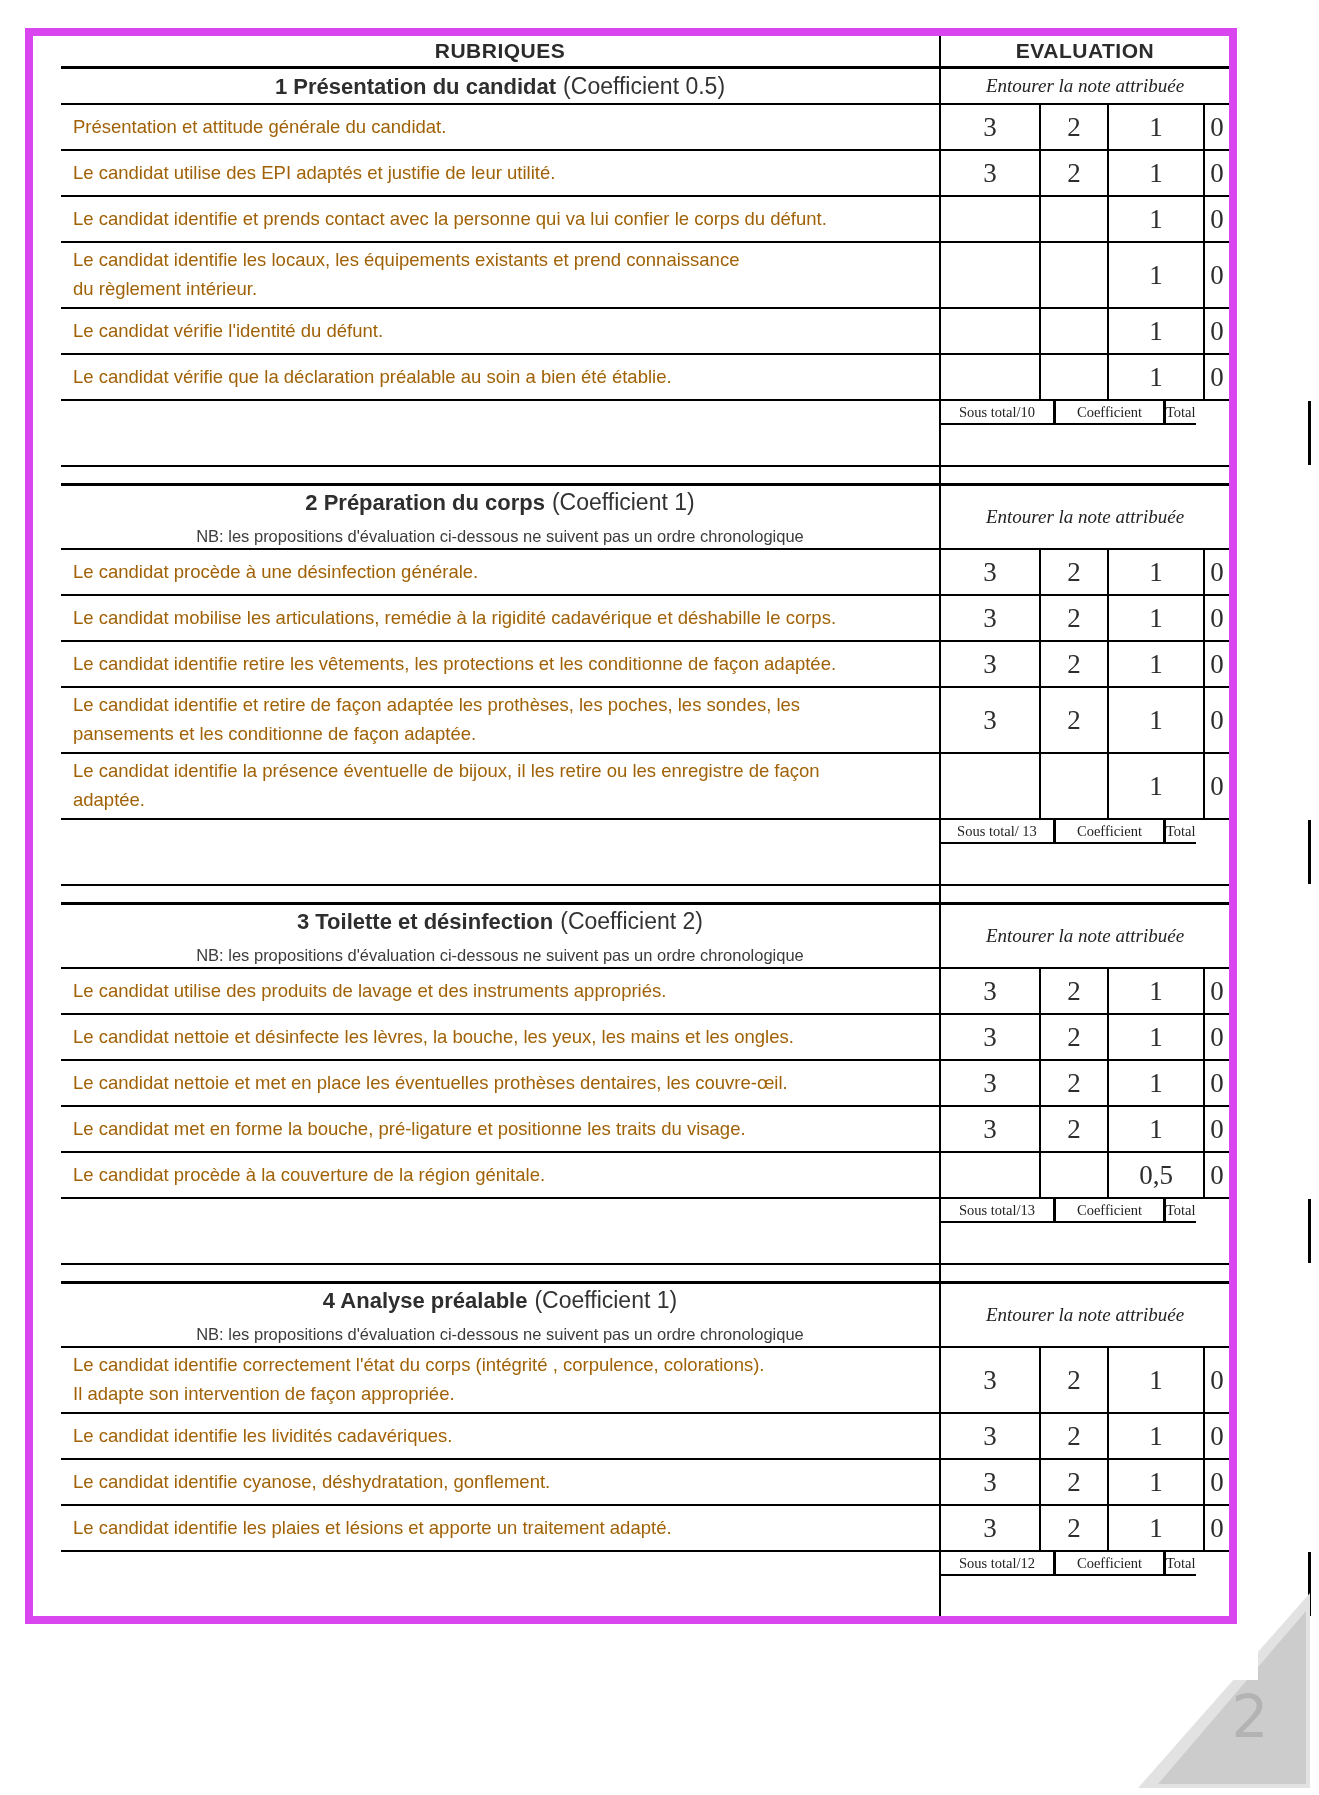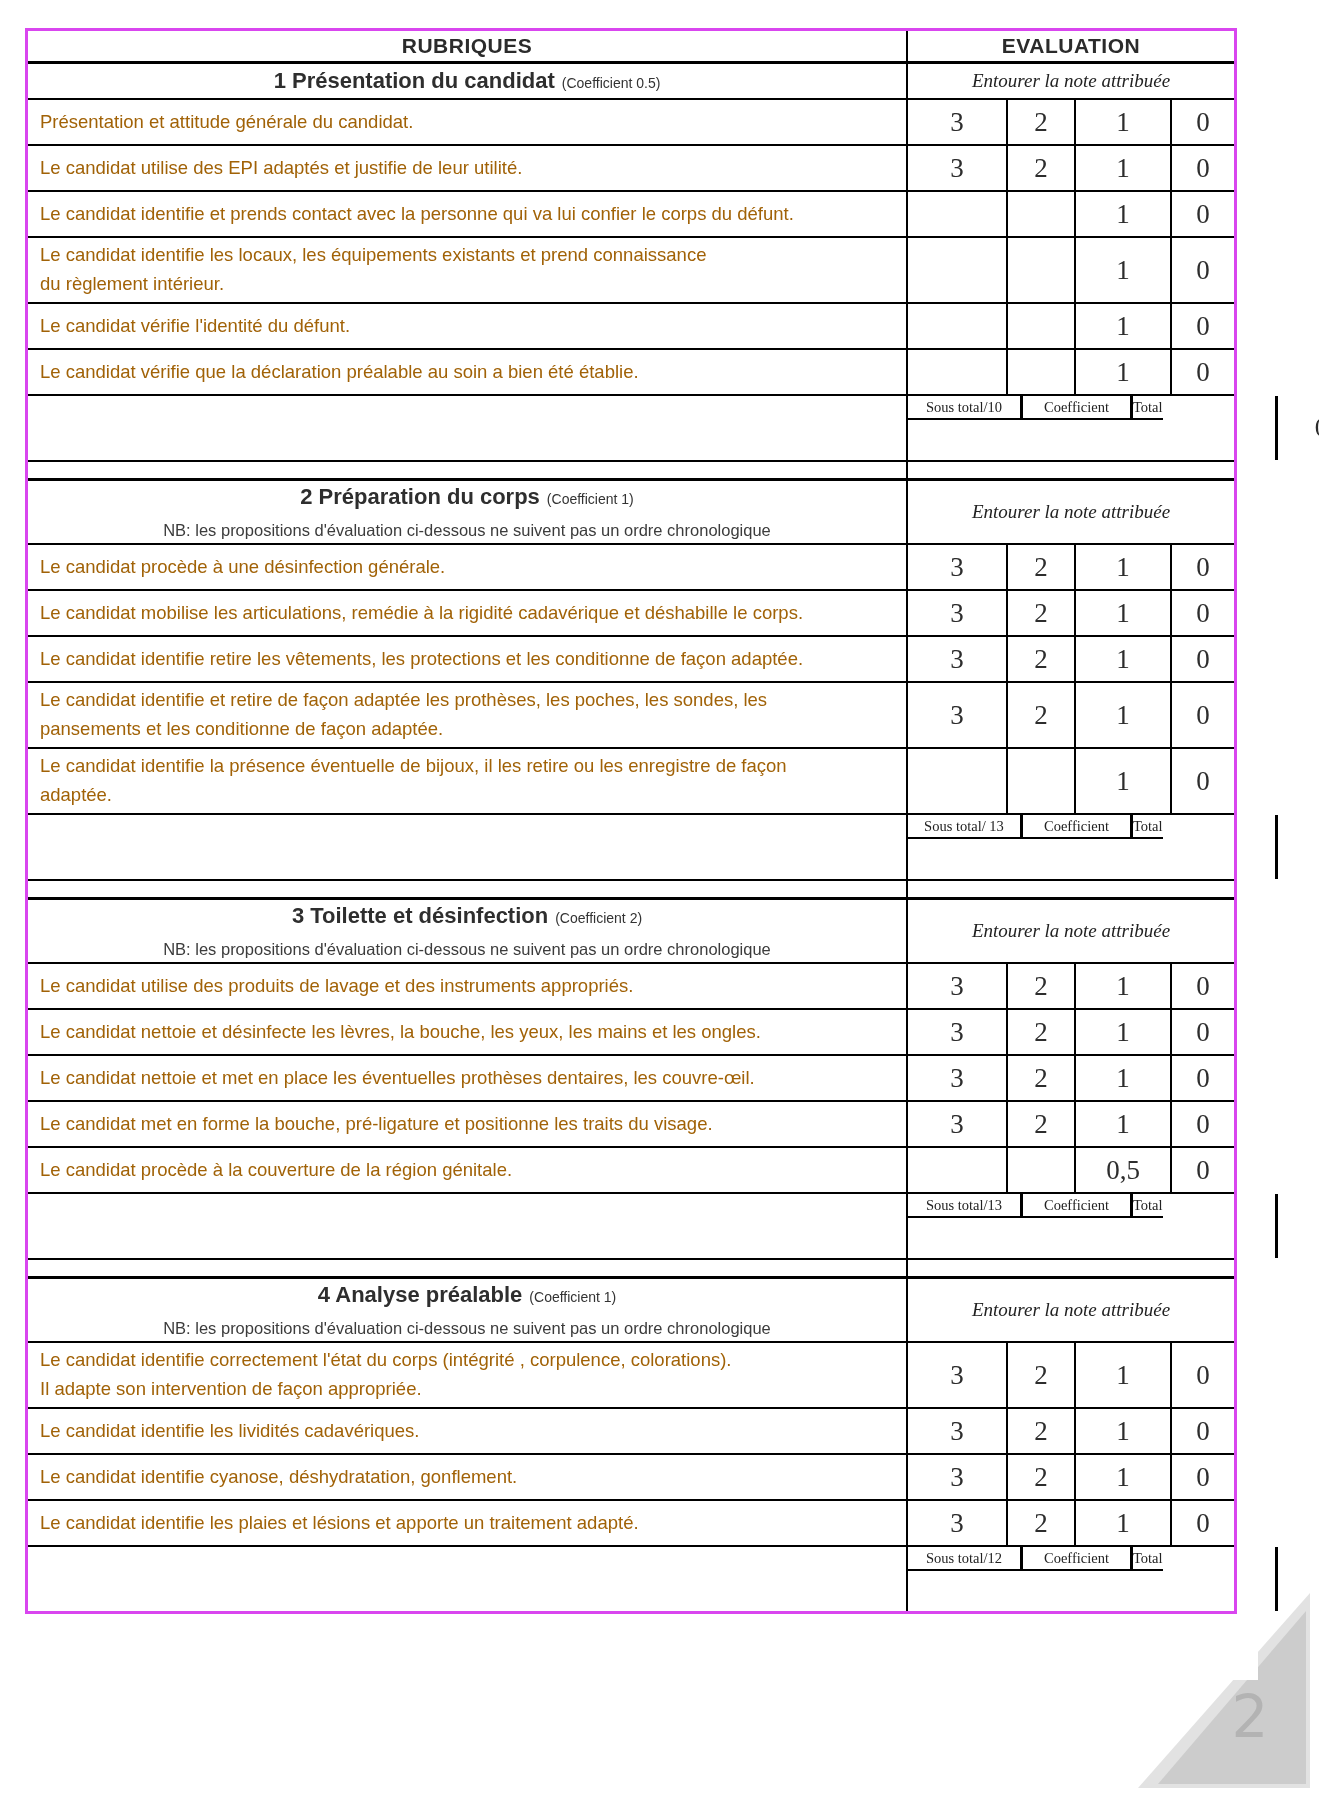--- a/index.html
+++ b/index.html
@@ -6,23 +6,24 @@
   .page{
     position:relative;
     width:1319px;height:1795px;
     background:#ffffff;
     font-family:"Liberation Sans",sans-serif;
     color:#333333;
     overflow:hidden;
   }
   .doc-table{
     position:absolute;left:25px;top:28px;width:1212px;
-    border:3px solid #d946ef;
+    border:8px solid #d946ef;
     box-sizing:border-box;
     background:#fff;
+    padding-left:28px;
   }
   .row{display:flex;border-top:2px solid #000;}
   .row:first-child{border-top:none;}
   .section-row{border-top:3px solid #000;}
   .cell-left{
     width:880px;min-width:880px;box-sizing:border-box;
     border-right:2px solid #000;
     display:flex;
   }
   .cell-eval{flex:1;display:flex;}
@@ -31,21 +32,21 @@
   .hdr-cell{
     align-items:center;justify-content:center;
     font-weight:bold;font-size:21px;color:#2b2b2b;letter-spacing:0.5px;
   }
   
   .section-row{height:34px;}
   .section-row.with-nb{height:62px;}
   .sec-cell{flex-direction:column;align-items:center;justify-content:center;}
   .sec-title{display:flex;align-items:baseline;}
   .sec-num{font-weight:bold;font-size:22px;color:#2e2e2e;}
-  .sec-coef{font-size:14px;color:#333;margin-left:7px;}
+  .sec-coef{font-size:23px;color:#333;margin-left:7px;}
   .sec-nb{font-size:16.5px;color:#3c3c3c;margin-top:11px;}
   .note-cell{align-items:center;justify-content:center;}
   .note-instr{
     font-family:"Liberation Serif",serif;font-style:italic;
     font-size:19px;color:#222;
   }
   
   .crit-row{height:44px;}
   .crit-row.tall{height:64px;}
   .crit-cell{align-items:center;}

